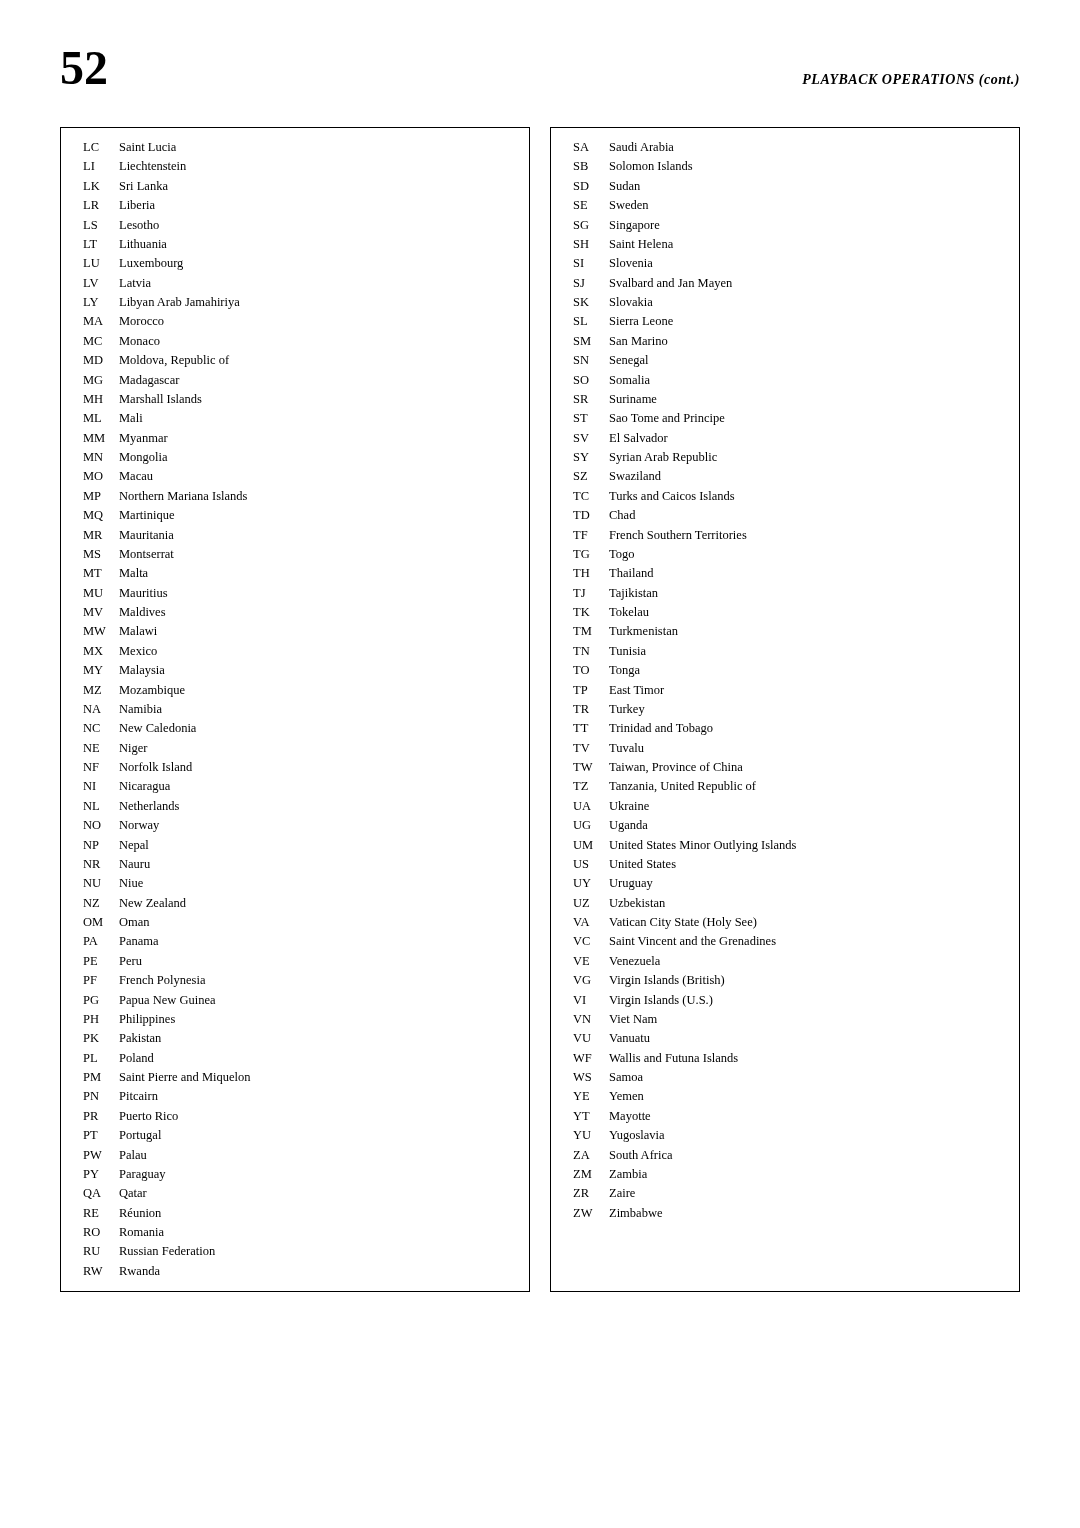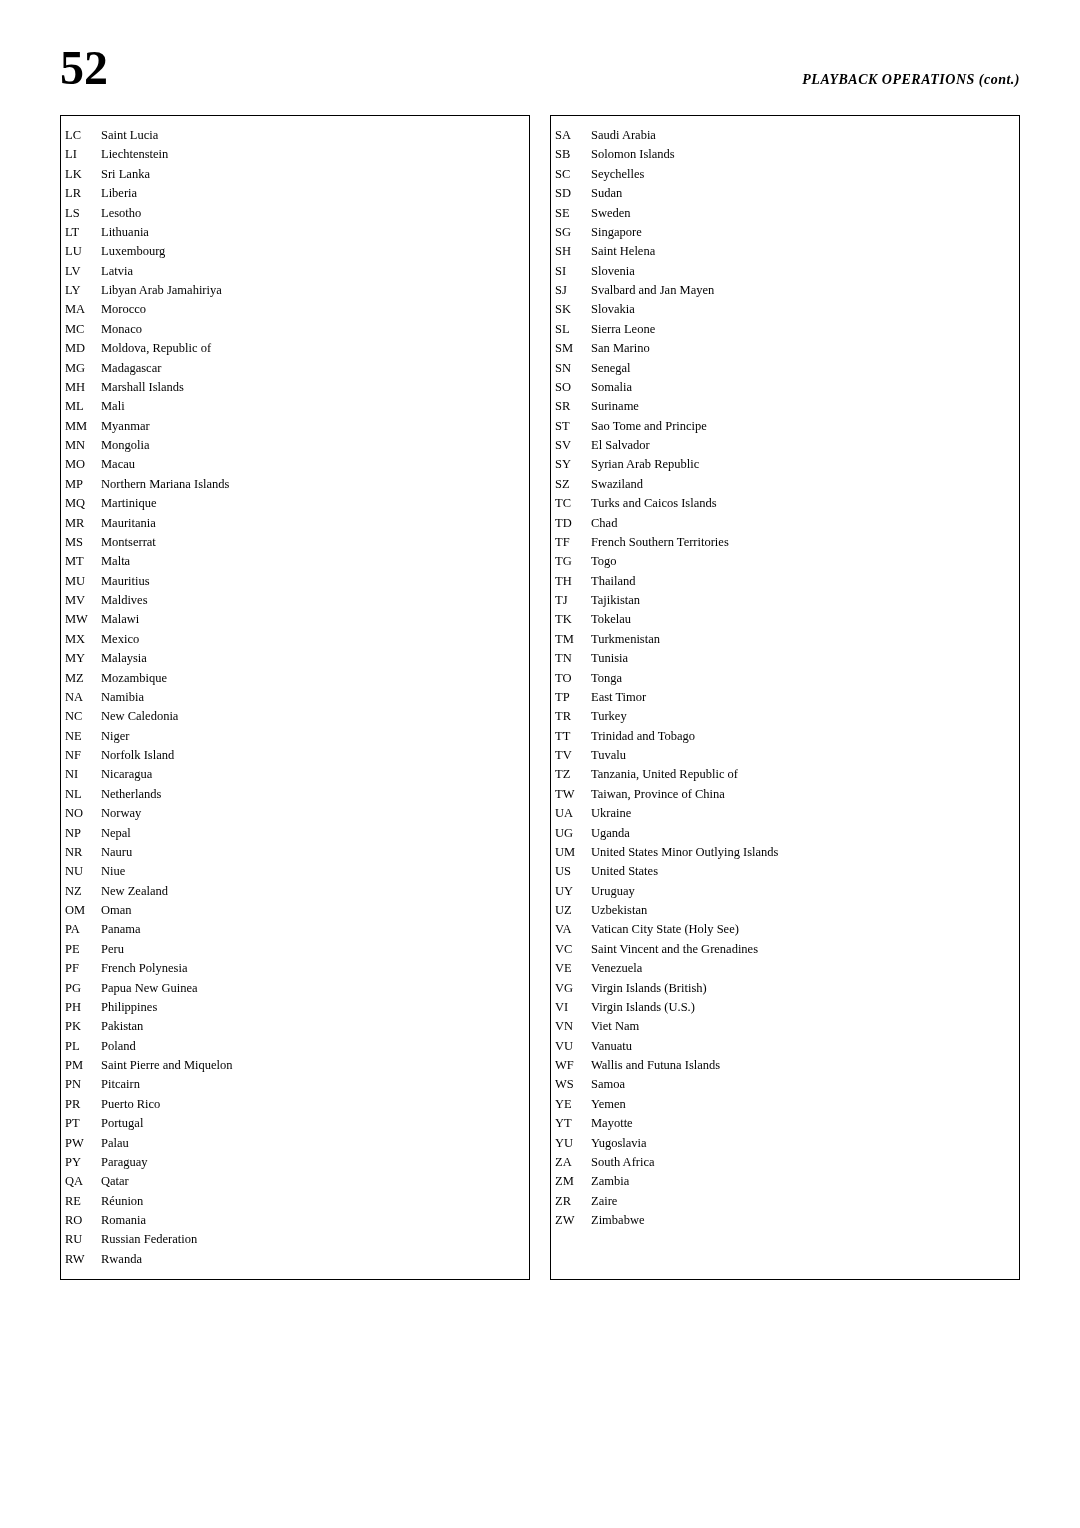--- a/index.html
+++ b/index.html
@@ -14,21 +14,21 @@
     .page {
       width: 1080px;
       min-height: 1528px;
       padding: 40px 60px 60px 60px;
       background: #fff;
     }
     .header {
       display: flex;
       justify-content: space-between;
       align-items: baseline;
-      margin-bottom: 20px;
+      margin-bottom: 32px;
       border-bottom: none;
     }
     .page-number {
       font-size: 48px;
       font-weight: bold;
       font-style: normal;
       font-family: 'Times New Roman', Times, serif;
     }
     .page-title {
       font-size: 14px;
@@ -37,21 +37,21 @@
       font-family: 'Times New Roman', Times, serif;
       letter-spacing: 0.5px;
     }
     .content-area {
       display: flex;
       gap: 20px;
       margin-top: 10px;
     }
     .column-box {
       border: 1.5px solid #000;
-      padding: 10px 4px;
+      padding: 10px 22px;
       flex: 1;
       min-height: 900px;
     }
     .entry {
       display: flex;
       gap: 0;
       line-height: 1.55;
       font-size: 12.5px;
     }
     .code {
@@ -318,24 +318,20 @@
     <div class="column-box" id="right-col">
         <div class="entry">
           <span class="code">SA</span>
           <span class="country-name">Saudi Arabia</span>
         </div>
         <div class="entry">
           <span class="code">SB</span>
           <span class="country-name">Solomon Islands</span>
         </div>
         <div class="entry">
-          <span class="code">SC</span>
-          <span class="country-name">Seychelles</span>
-        </div>
-        <div class="entry">
           <span class="code">SD</span>
           <span class="country-name">Sudan</span>
         </div>
         <div class="entry">
           <span class="code">SE</span>
           <span class="country-name">Sweden</span>
         </div>
         <div class="entry">
           <span class="code">SG</span>
           <span class="country-name">Singapore</span>
@@ -442,26 +438,26 @@
         </div>
         <div class="entry">
           <span class="code">TT</span>
           <span class="country-name">Trinidad and Tobago</span>
         </div>
         <div class="entry">
           <span class="code">TV</span>
           <span class="country-name">Tuvalu</span>
         </div>
         <div class="entry">
+          <span class="code">TW</span>
+          <span class="country-name">Taiwan, Province of China</span>
+        </div>
+        <div class="entry">
           <span class="code">TZ</span>
           <span class="country-name">Tanzania, United Republic of</span>
-        </div>
-        <div class="entry">
-          <span class="code">TW</span>
-          <span class="country-name">Taiwan, Province of China</span>
         </div>
         <div class="entry">
           <span class="code">UA</span>
           <span class="country-name">Ukraine</span>
         </div>
         <div class="entry">
           <span class="code">UG</span>
           <span class="country-name">Uganda</span>
         </div>
         <div class="entry">

